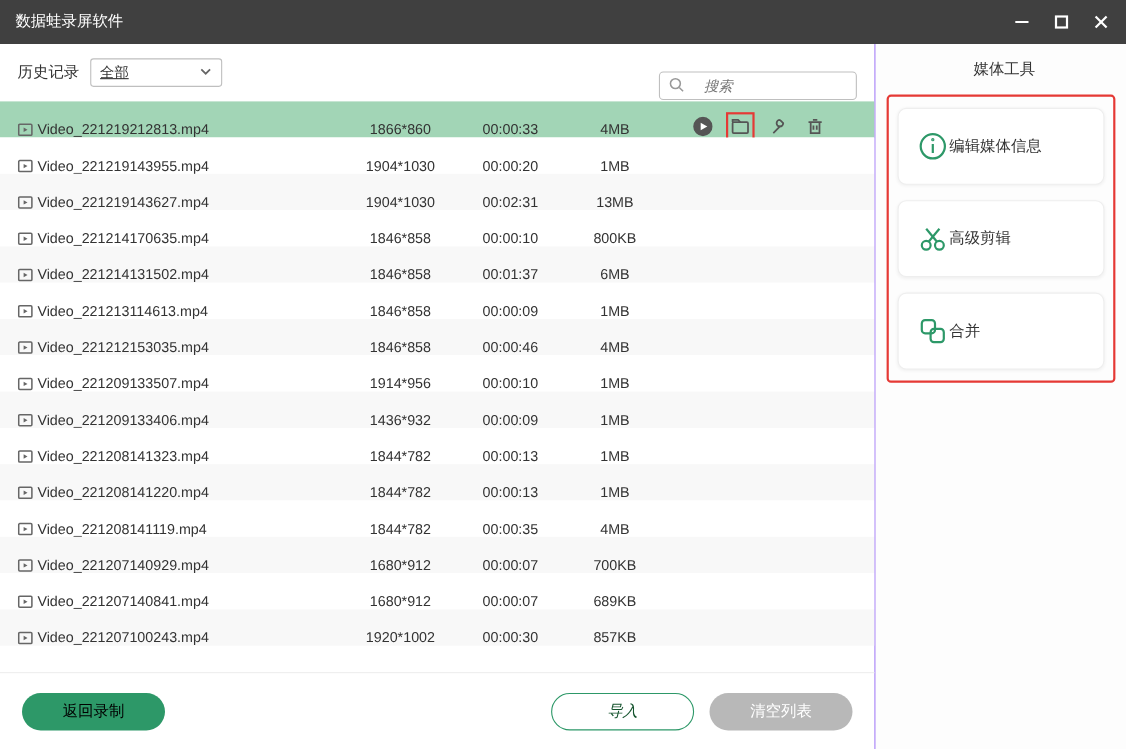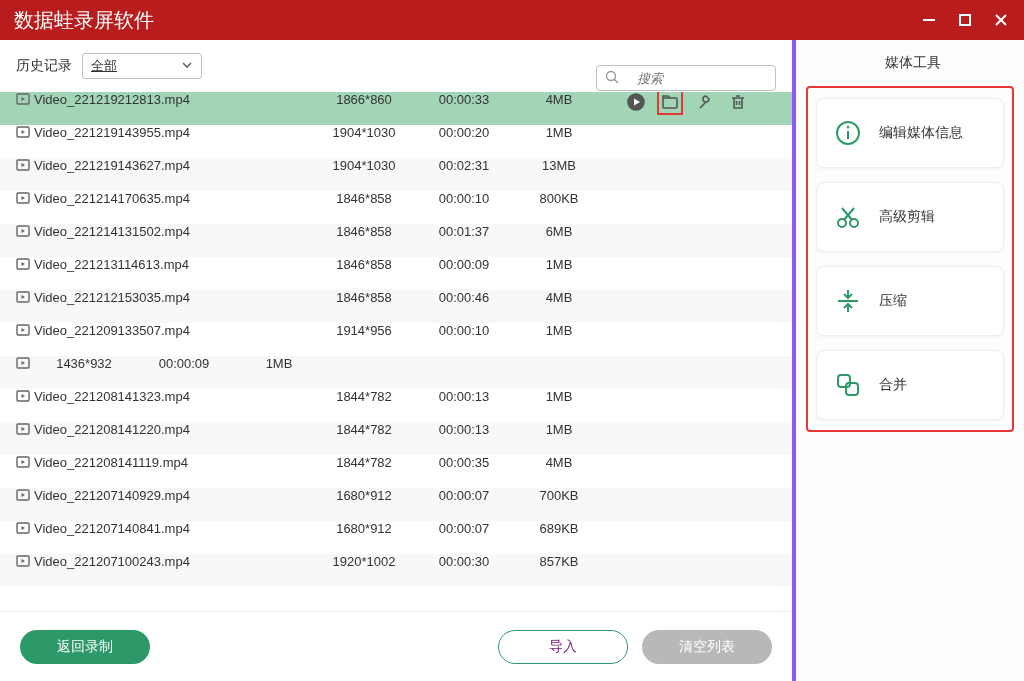--- a/index.html
+++ b/index.html
@@ -1,58 +1,58 @@
 <!DOCTYPE html>
 <html><head>
 <meta charset="utf-8">
 <style>
 * { box-sizing: border-box; margin: 0; padding: 0; font-family: "Microsoft YaHei", sans-serif; }
 html, body { width: 1024px; height: 681px; overflow: hidden; background: #fff; }
 
-.titlebar { height: 40px; background: #b91c1c; display: flex; align-items: center; padding: 0 14px; color: #fff; font-size: 20px; }
+.titlebar { height: 40px; background: #404040; display: flex; align-items: center; padding: 0 14px; color: #fff; font-size: 14px; }
 .titlebar .title { flex: 1; }
 .win-ctrl { display: flex; gap: 18px; }
 .win-btn { width: 18px; height: 18px; display: flex; align-items: center; justify-content: center; cursor: pointer; }
 .win-btn svg { stroke: #fff; stroke-width: 2; fill: none; }
 
 .body { display: flex; height: 641px; }
-.main { width: 796px; display: flex; flex-direction: column; border-right: 4px solid #8b5cf6; }
+.main { width: 796px; display: flex; flex-direction: column; border-right: 1px solid #8b5cf6; }
 .side { flex: 1; padding: 14px 10px; background: #fdfdfd; position: relative; }
 
 .toolbar { height: 52px; display: flex; align-items: center; padding: 0 16px 0 16px; gap: 10px; }
 .history-label { font-size: 14px; color: #333; }
 .filter { width: 120px; height: 26px; border: 1px solid #bfbfbf; border-radius: 3px; display: flex; align-items: center; padding: 0 8px; font-size: 13px; color: #333; background: #fff; position: relative; text-decoration: underline; }
 .filter .chev { margin-left: auto; }
 .toolbar-spacer { flex: 1; }
 .search { width: 180px; height: 26px; border: 1px solid #bfbfbf; border-radius: 4px; display: flex; align-items: center; padding: 0 8px; gap: 18px; color: #999; font-size: 13px; margin-top: 24px; }
 .search input { border: none; outline: none; flex: 1; font-size: 13px; font-style: italic; color: #999; background: transparent; }
 
 .list { flex: 1; overflow: hidden; }
-.row { height: 33px; display: flex; align-items: flex-start; padding: 0 16px; font-size: 13px; color: #333; position: relative; }
+.row { height: 33px; display: flex; align-items: flex-end; padding: 0 16px; font-size: 13px; color: #333; position: relative; }
 .row:nth-child(odd) { background: #f8f8f8; }
 .row:nth-child(even) { background: #fff; }
 .row.selected { background: #a2d5b6; }
 .row .icon-cell { width: 18px; display: flex; align-items: center; }
 .row .name { width: 280px; }
 .row .res { width: 100px; text-align: center; }
 .row .dur { width: 100px; text-align: center; }
 .row .size { width: 90px; text-align: center; }
 .row .actions { flex: 1; display: flex; justify-content: flex-end; gap: 14px; padding-right: 28px; }
 .act-btn { width: 20px; height: 20px; display: flex; align-items: center; justify-content: center; cursor: pointer; }
 .act-btn.hl { outline: 2px solid #e53935; outline-offset: 1px; }
 
 .bottom { height: 70px; display: flex; align-items: center; padding: 0 20px; gap: 14px; border-top: 1px solid #eee; }
 .btn { height: 34px; border-radius: 17px; display: flex; align-items: center; justify-content: center; font-size: 14px; cursor: pointer; }
-.btn-primary { width: 130px; background: #2d9868; color: #ffffff; text-align: right; }
-.btn-outline { width: 130px; border: 1px solid #2d9868; color: #701a75; background: #fff; }
+.btn-primary { width: 130px; background: #2d9868; color: #000000; text-align: right; }
+.btn-outline { width: 130px; border: 1px solid #2d9868; color: #14532d; background: #fff; font-style: italic; }
 .btn-grey { width: 130px; background: #b8b8b8; color: #fff; font-family: Liberation Serif, serif; }
 
 .side-title { font-size: 14px; color: #333; margin-bottom: 14px; padding-left: 6px; text-align: center; }
 .tool-list { border: 2px solid #e53935; border-radius: 4px; padding: 10px 8px; display: flex; flex-direction: column; gap: 14px; }
-.tool-card { height: 70px; background: #fff; border: 1px solid #eee; border-radius: 8px; box-shadow: 0 1px 3px rgba(0,0,0,0.05); display: flex; align-items: center; padding: 0 16px; gap: 16px; cursor: pointer; font-size: 14px; color: #333; }
+.tool-card { height: 70px; background: #fff; border: 1px solid #eee; border-radius: 8px; box-shadow: 0 1px 3px rgba(0,0,0,0.05); display: flex; align-items: center; padding: 0 16px; cursor: pointer; font-size: 14px; color: #333; }
 .tool-card .ticon { width: 30px; height: 30px; display: flex; align-items: center; justify-content: center; }
 .tool-card .ticon svg { stroke: #2d9868; fill: none; stroke-width: 2; }
 
 .play-icon svg, .folder-icon svg, .wrench-icon svg, .trash-icon svg { stroke: #555; stroke-width: 1.6; fill: none; }
 .play-icon.filled svg circle { fill: #555; }
 .play-icon.filled svg path { fill: #fff; stroke: none; }
 .vid-icon svg { stroke: #666; stroke-width: 1.4; fill: none; }
 </style>
 </head>
 <body>
@@ -227,20 +227,21 @@
     <span class="size">1MB</span>
     <span class="actions"></span>
         </div>
         <div class="row">
     <span class="icon-cell vid-icon">
             <svg width="14" height="14" viewBox="0 0 14 14">
               <rect x="1" y="2" width="12" height="10" rx="1"></rect>
               <path d="M5.5 5 L9 7 L5.5 9 Z" fill="#666" stroke="none"></path>
             </svg>
           </span>
+    <span class="name">Video_221209133406.mp4</span>
     <span class="res">1436*932</span>
     <span class="dur">00:00:09</span>
     <span class="size">1MB</span>
     <span class="actions"></span>
         </div>
         <div class="row">
     <span class="icon-cell vid-icon">
             <svg width="14" height="14" viewBox="0 0 14 14">
               <rect x="1" y="2" width="12" height="10" rx="1"></rect>
               <path d="M5.5 5 L9 7 L5.5 9 Z" fill="#666" stroke="none"></path>
@@ -347,30 +348,20 @@
               <circle cx="20" cy="20" r="4"></circle>
               <line x1="10" y1="17" x2="20" y2="5"></line>
               <line x1="18" y1="17" x2="8" y2="5"></line>
             </svg>
           </span>
     <span>高级剪辑</span>
         </div>
         <div class="tool-card">
     <span class="ticon">
             <svg width="28" height="28" viewBox="0 0 28 28">
-              <line x1="4" y1="14" x2="24" y2="14"></line>
-              <path d="M14 3 L14 11 M10 7 L14 11 L18 7"></path>
-              <path d="M14 25 L14 17 M10 21 L14 17 L18 21"></path>
-            </svg>
-          </span>
-    <span>压缩</span>
-        </div>
-        <div class="tool-card">
-    <span class="ticon">
-            <svg width="28" height="28" viewBox="0 0 28 28">
               <rect x="4" y="4" width="12" height="12" rx="3"></rect>
               <rect x="12" y="12" width="12" height="12" rx="3"></rect>
             </svg>
           </span>
     <span>合并</span>
         </div>
       </div>
   </div>
 </div>
 

